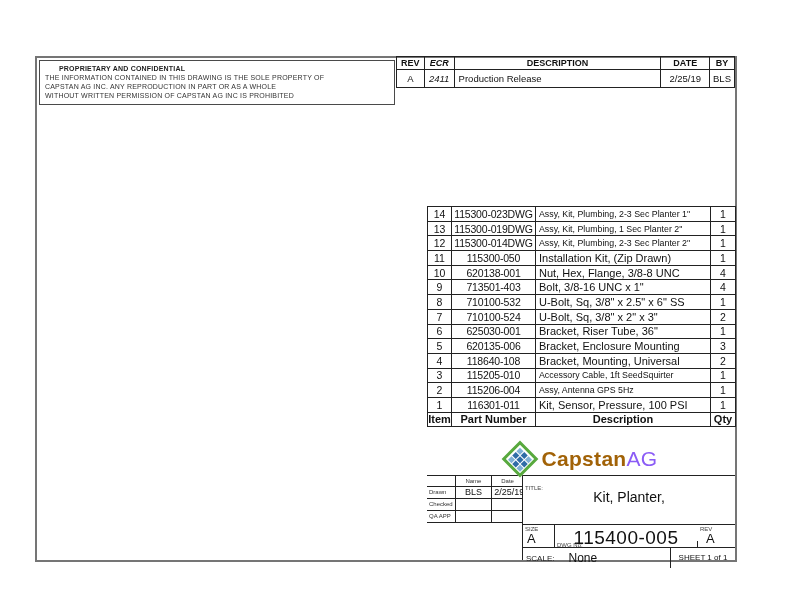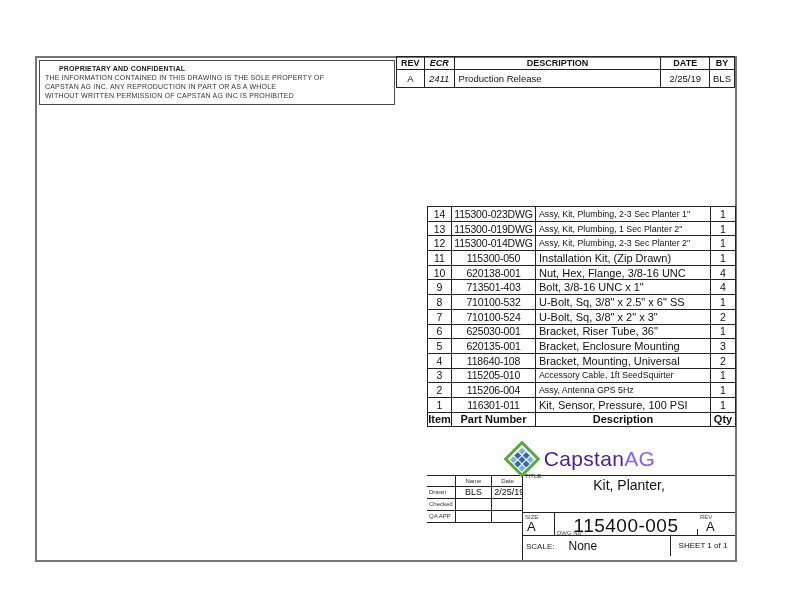--- a/index.html
+++ b/index.html
@@ -56,21 +56,21 @@
   .signoff td{border:1px solid #222;box-sizing:border-box;overflow:hidden;white-space:nowrap;
     font-size:6px;color:#333;padding:0 2px;}
   .signoff .hrow td{height:10px;text-align:center;}
   .signoff .drow td{height:12px;}
   .signoff .s0{width:28px;border-left:none;}
   .signoff .s1{width:36px;text-align:center;}
   .signoff .s2{width:31px;text-align:center;border-right:none;}
   .signoff .val{font-size:9px;color:#111;}
   .signoff tr:first-child td{border-top:none;}
 
-  .right-col{position:absolute;left:96px;top:30px;width:212px;height:84px;}
+  .right-col{position:absolute;left:96px;top:42px;width:212px;height:84px;}
   .title-cell{position:relative;width:212px;height:41px;border-bottom:1px solid #222;
     box-sizing:border-box;display:flex;flex-direction:column;align-items:center;justify-content:flex-start;padding-top:5px;}
   .mini-lbl{position:absolute;left:2px;top:1px;font-size:6px;color:#444;}
   .t1{font-size:14px;line-height:16px;}
   .t2{font-size:15px;line-height:17px;}
   .size-row{display:flex;width:212px;height:23px;border-bottom:1px solid #222;box-sizing:border-box;}
   .size-cell{position:relative;width:32px;border-right:1px solid #222;box-sizing:border-box;
     display:flex;align-items:flex-end;justify-content:flex-start;}
   .size-cell .big{font-size:13px;padding:0 0 1px 4px;}
   .dwg-cell{position:relative;width:143px;border-right:1px solid #222;box-sizing:border-box;
@@ -145,21 +145,21 @@
           </tr>
           <tr>
             <td class="c-item">11</td>
             <td class="c-part">115300-050</td>
             <td class="c-desc">Installation Kit, (Zip Drawn)</td>
             <td class="c-qty">1</td>
           </tr>
           <tr>
             <td class="c-item">10</td>
             <td class="c-part">620138-001</td>
-            <td class="c-desc">Nut, Hex, Flange, 3/8-16 UNC</td>
+            <td class="c-desc">Nut, Hex, Flange, 3/8-8 UNC</td>
             <td class="c-qty">4</td>
           </tr>
           <tr>
             <td class="c-item">9</td>
             <td class="c-part">713501-403</td>
             <td class="c-desc">Bolt, 3/8-16 UNC x 1"</td>
             <td class="c-qty">4</td>
           </tr>
           <tr>
             <td class="c-item">8</td>
@@ -174,21 +174,21 @@
             <td class="c-qty">2</td>
           </tr>
           <tr>
             <td class="c-item">6</td>
             <td class="c-part">625030-001</td>
             <td class="c-desc">Bracket, Riser Tube, 36"</td>
             <td class="c-qty">1</td>
           </tr>
           <tr>
             <td class="c-item">5</td>
-            <td class="c-part">620135-001</td>
+            <td class="c-part">620135-006</td>
             <td class="c-desc">Bracket, Enclosure Mounting</td>
             <td class="c-qty">3</td>
           </tr>
           <tr>
             <td class="c-item">4</td>
             <td class="c-part">118640-108</td>
             <td class="c-desc">Bracket, Mounting, Universal</td>
             <td class="c-qty">2</td>
           </tr>
           <tr>
@@ -229,21 +229,21 @@
               <i style="background: rgb(47, 108, 167);"></i>
               <i style="background: rgb(127, 176, 214);"></i>
               <i style="background: rgb(47, 108, 167);"></i>
               <i style="background: rgb(47, 108, 167);"></i>
               <i style="background: rgb(47, 108, 167);"></i>
               <i style="background: rgb(127, 176, 214);"></i>
               <i style="background: rgb(47, 108, 167);"></i>
               <i style="background: rgb(127, 176, 214);"></i>
             </span>
         </span>
-        <span class="wordmark"><span class="wm-a" style="color: #4c1d95;">Capstan</span><span class="wm-b" style="color: #8b5cf6;">AG</span></span>
+        <span class="wordmark"><span class="wm-a" style="color: #a16207; font-weight: bold;">Capstan</span><span class="wm-b" style="color: #8b5cf6;">AG</span></span>
       </div>
 
       <div class="left-col">
         <table class="signoff">
           <tbody>
             <tr class="hrow">
               <td class="s0"></td>
               <td class="s1">Name</td>
               <td class="s2">Date</td>
             </tr>

